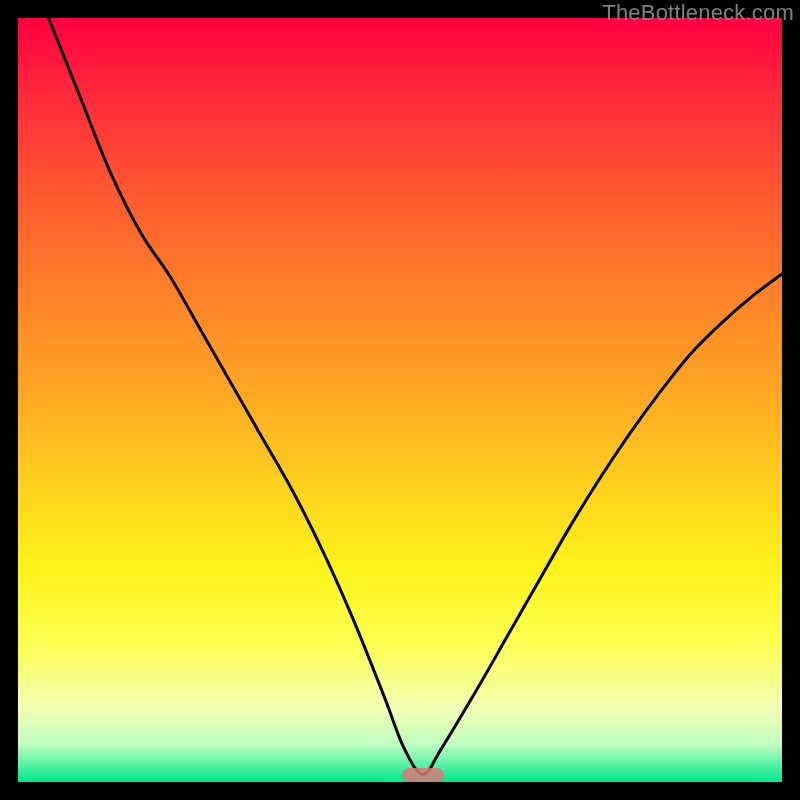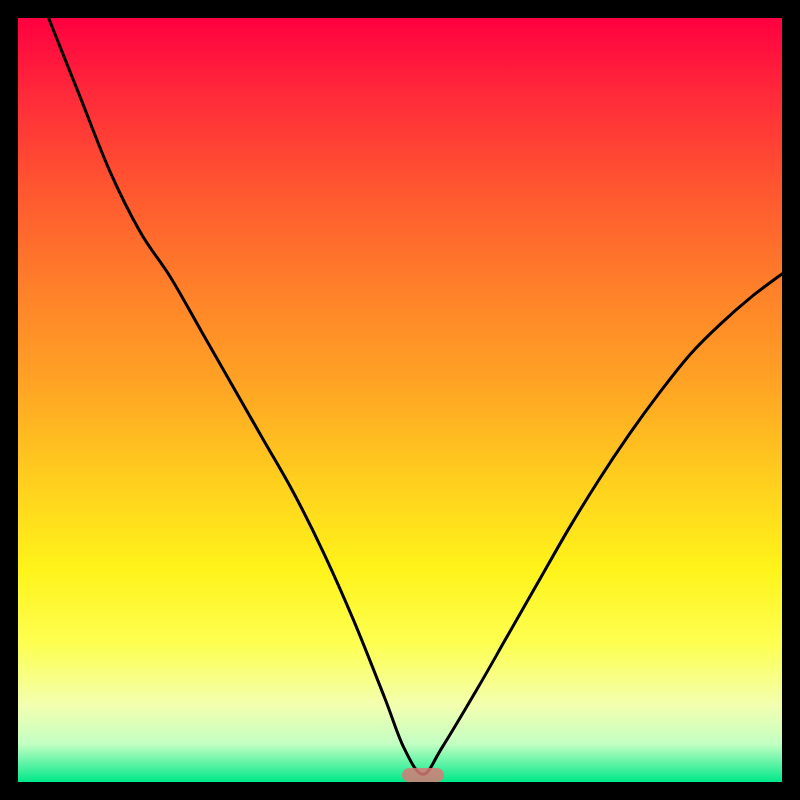--- a/index.html
+++ b/index.html
@@ -67,13 +67,14 @@
 </head>
 <body>
 
 <div class="frame">
   <div class="plot-area">
     <svg viewBox="0 0 764 764" preserveAspectRatio="none">
       <path id="curve-path" d="M 30.56 0.00 C 35.65 12.73, 50.93 50.93, 61.12 76.40 C 71.31 101.87, 81.49 129.88, 91.68 152.80 C 101.87 175.72, 112.05 196.09, 122.24 213.92 C 132.43 231.75, 142.61 243.21, 152.80 259.76 C 162.99 276.31, 173.17 295.41, 183.36 313.24 C 193.55 331.07, 203.73 348.89, 213.92 366.72 C 224.11 384.55, 234.29 402.37, 244.48 420.20 C 254.67 438.03, 264.85 454.58, 275.04 473.68 C 285.23 492.78, 295.41 513.15, 305.60 534.80 C 315.79 556.45, 325.97 579.37, 336.16 603.56 C 346.35 627.75, 358.44 658.95, 366.72 679.96 C 375.00 700.97, 379.45 716.89, 385.82 729.62 C 392.19 742.35, 398.55 756.36, 404.92 756.36 C 411.29 756.36, 415.11 743.63, 424.02 729.62 C 432.93 715.61, 447.58 690.78, 458.40 672.32 C 469.22 653.86, 478.77 636.67, 488.96 618.84 C 499.15 601.01, 509.33 583.19, 519.52 565.36 C 529.71 547.53, 539.89 529.07, 550.08 511.88 C 560.27 494.69, 570.45 478.14, 580.64 462.22 C 590.83 446.30, 601.01 431.02, 611.20 416.38 C 621.39 401.74, 631.57 387.73, 641.76 374.36 C 651.95 360.99, 662.13 347.62, 672.32 336.16 C 682.51 324.70, 692.69 315.15, 702.88 305.60 C 713.07 296.05, 723.25 287.14, 733.44 278.86 C 743.63 270.58, 758.91 259.76, 764.00 255.94" fill="none" stroke="#000" stroke-width="3" stroke-linejoin="round" stroke-linecap="round"></path>
     </svg>
     <div id="marker" class="marker" style="left: 383.92px; top: 750.124px;"></div>
   </div>
+  <div class="watermark">TheBottleneck.com</div>
 </div>
 
 </body></html>

